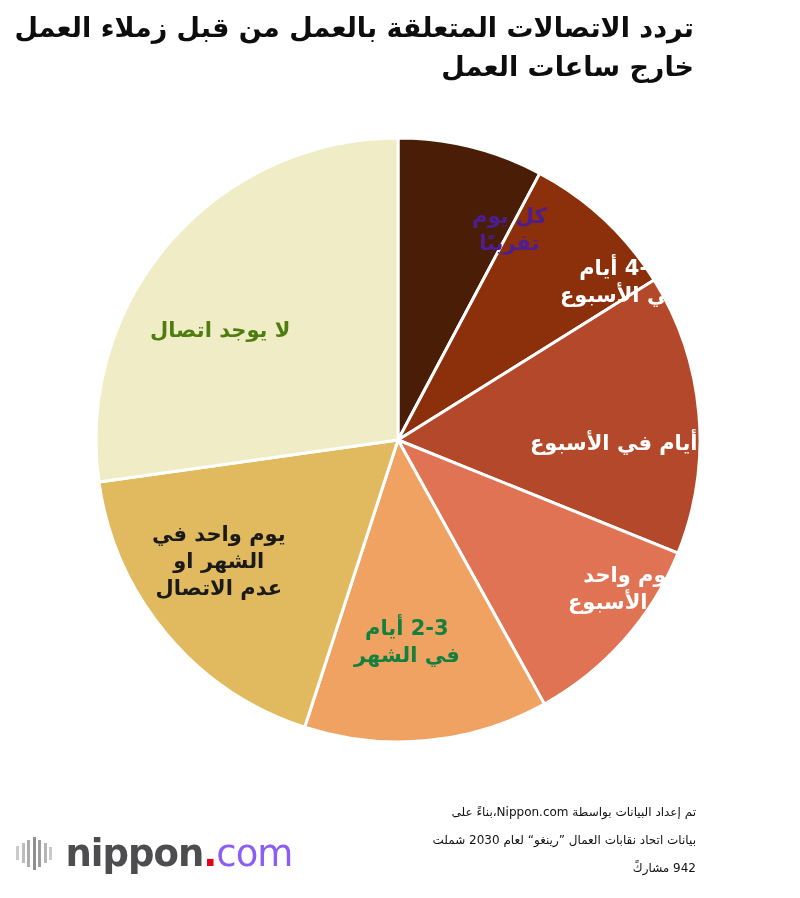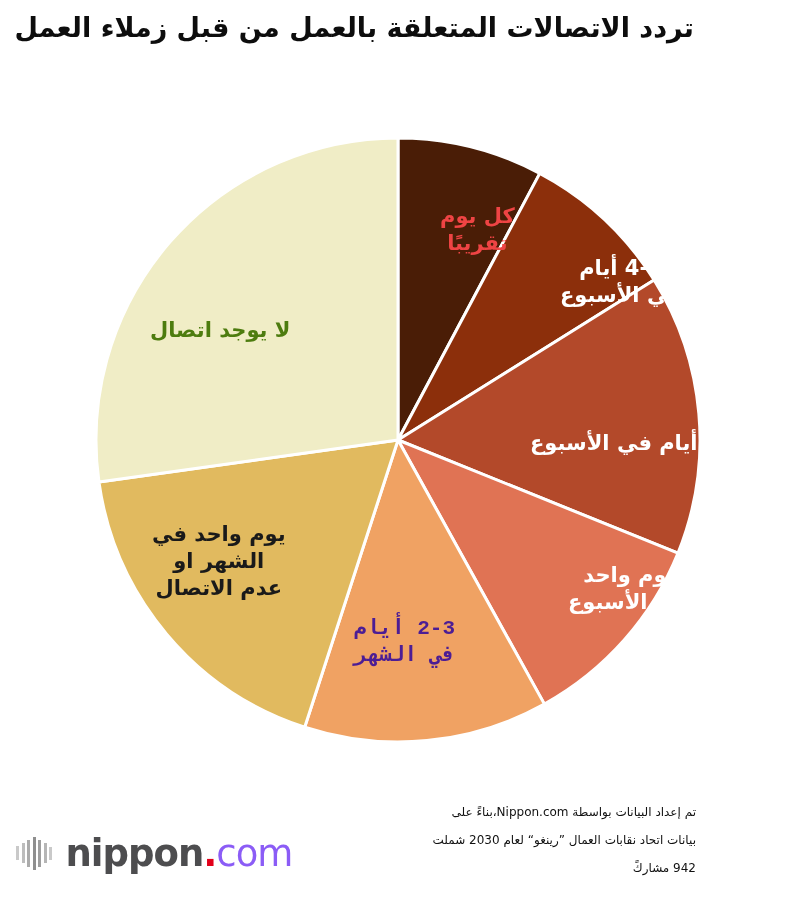--- a/index.html
+++ b/index.html
@@ -112,41 +112,42 @@
   .logo-dot { color: #e2001a; font-weight: bold; }
   .logo-com { font-weight: normal; color: #8b5cf6; }
 </style>
 </head>
 <body>
 
 <div class="page">
 
   <div class="title-block">
     <div class="title-line">تردد الاتصالات المتعلقة بالعمل من قبل زملاء العمل</div>
+    <div class="title-line">خارج ساعات العمل</div>
   </div>
 
   <div class="chart-area">
     <svg class="pie-svg" id="pie-svg" width="800" height="790" viewBox="0 0 800 790">
         <path d="M 398 440 L 398 138 A 302 302 0 0 1 539.780411961339 173.3498269566041 Z" fill="#4a1d06" stroke="#ffffff" stroke-width="3" stroke-linejoin="round"></path>
         <path d="M 398 440 L 539.780411961339 173.3498269566041 A 302 302 0 0 1 654.1105250392407 279.9643822015721 Z" fill="#8c2f0b" stroke="#ffffff" stroke-width="3" stroke-linejoin="round"></path>
         <path d="M 398 440 L 654.1105250392407 279.9643822015721 A 302 302 0 0 1 678.0095240791698 553.1311912116055 Z" fill="#b3492a" stroke="#ffffff" stroke-width="3" stroke-linejoin="round"></path>
         <path d="M 398 440 L 678.0095240791698 553.1311912116055 A 302 302 0 0 1 544.4125053143938 704.1351515560975 Z" fill="#e07354" stroke="#ffffff" stroke-width="3" stroke-linejoin="round"></path>
         <path d="M 398 440 L 544.4125053143938 704.1351515560975 A 302 302 0 0 1 304.67686769876593 727.2190679211365 Z" fill="#f0a263" stroke="#ffffff" stroke-width="3" stroke-linejoin="round"></path>
         <path d="M 398 440 L 304.67686769876593 727.2190679211365 A 302 302 0 0 1 98.9390432400458 482.03027648993987 Z" fill="#e1ba5f" stroke="#ffffff" stroke-width="3" stroke-linejoin="round"></path>
         <path d="M 398 440 L 98.9390432400458 482.03027648993987 A 302 302 0 0 1 397.99999999999994 138 Z" fill="#f0edc6" stroke="#ffffff" stroke-width="3" stroke-linejoin="round"></path>
       </svg>
     <div id="slice-labels">
-        <div class="slice-label" style="left: 440px; top: 203px; color: #ef4444;">كل يوم
+        <div class="slice-label" style="left: 472px; top: 203px; color: #4c1d95;">كل يوم
 تقريبًا</div>
         <div class="slice-label" style="left: 560px; top: 255px; color: rgb(255, 255, 255);">4-5 أيام
 في الأسبوع</div>
         <div class="slice-label" style="left: 530px; top: 430px; color: rgb(255, 255, 255);">2-3 أيام في الأسبوع</div>
         <div class="slice-label" style="left: 524px; top: 562px; color: rgb(255, 255, 255); margin-left: 44px;">يوم واحد
 في الأسبوع</div>
-        <div class="slice-label" style="left: 354px; top: 615px; color: #4c1d95; font-family: Liberation Mono, monospace;">2-3 أيام
+        <div class="slice-label" style="left: 354px; top: 615px; color: #15803d;">2-3 أيام
 في الشهر</div>
         <div class="slice-label" style="left: 152px; top: 521px; color: rgb(26, 26, 26);">يوم واحد في
 الشهر او
 عدم الاتصال</div>
         <div class="slice-label" style="left: 150px; top: 317px; color: #4d7c0f;">لا يوجد اتصال</div>
       </div>
   </div>
 
   <div class="source-note">
     <div>تم إعداد البيانات بواسطة Nippon.com،بناءً على</div>

